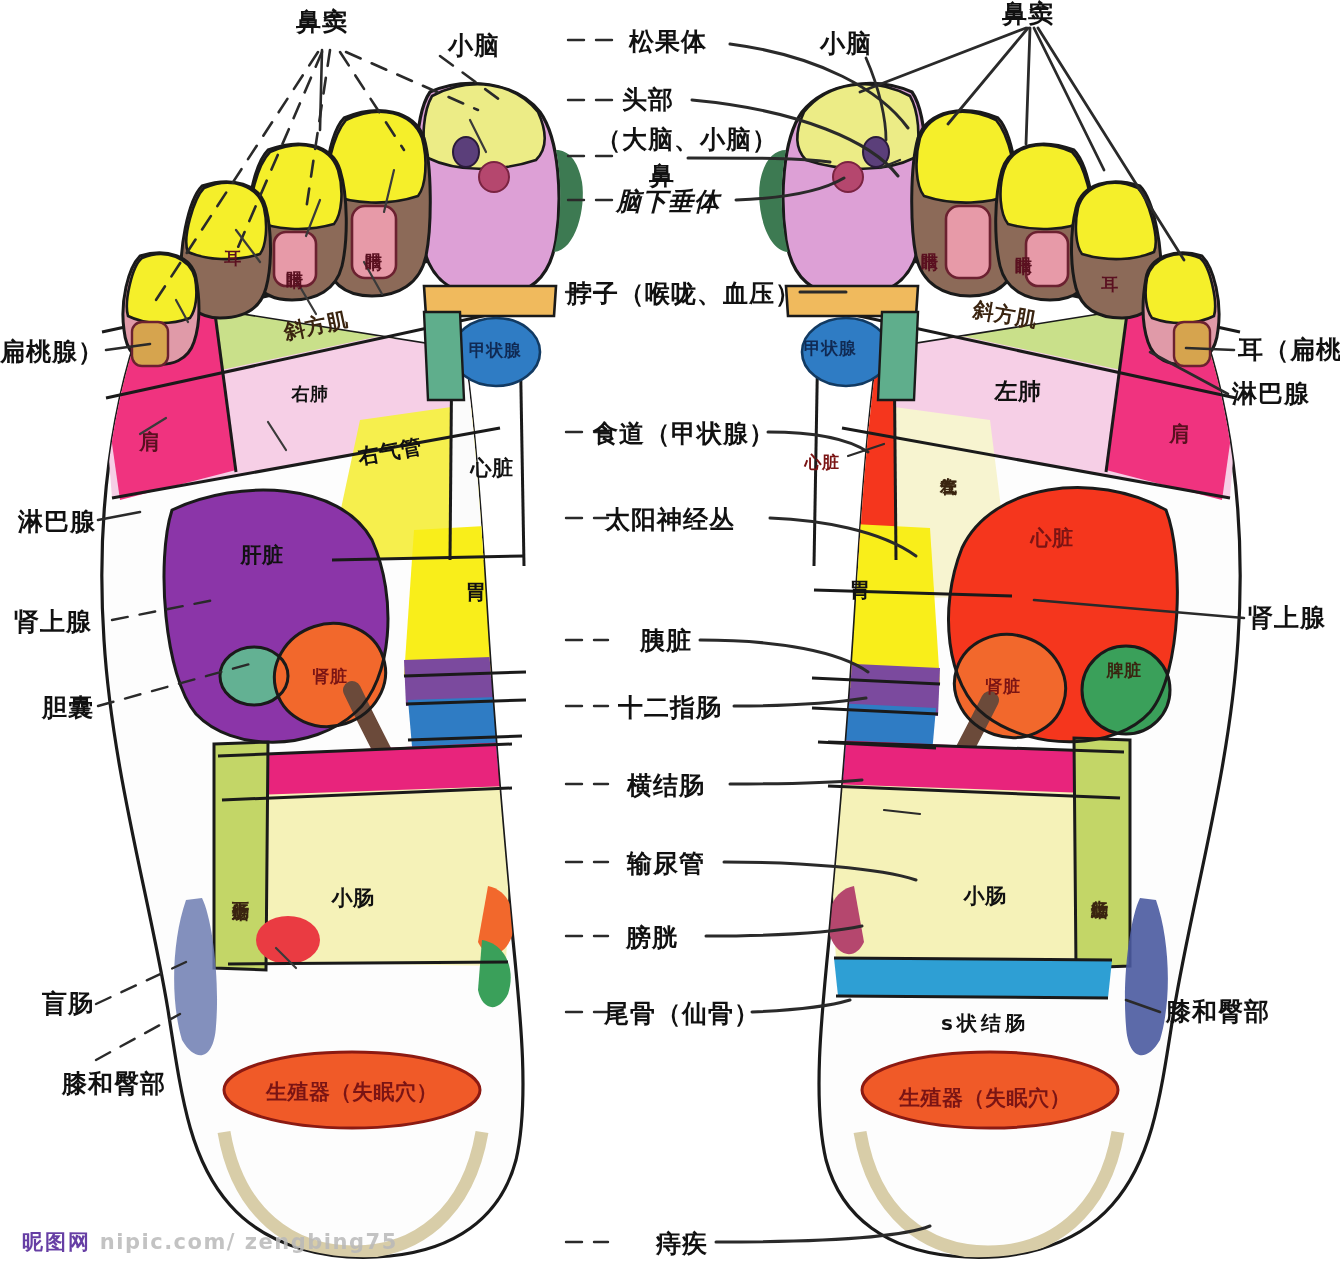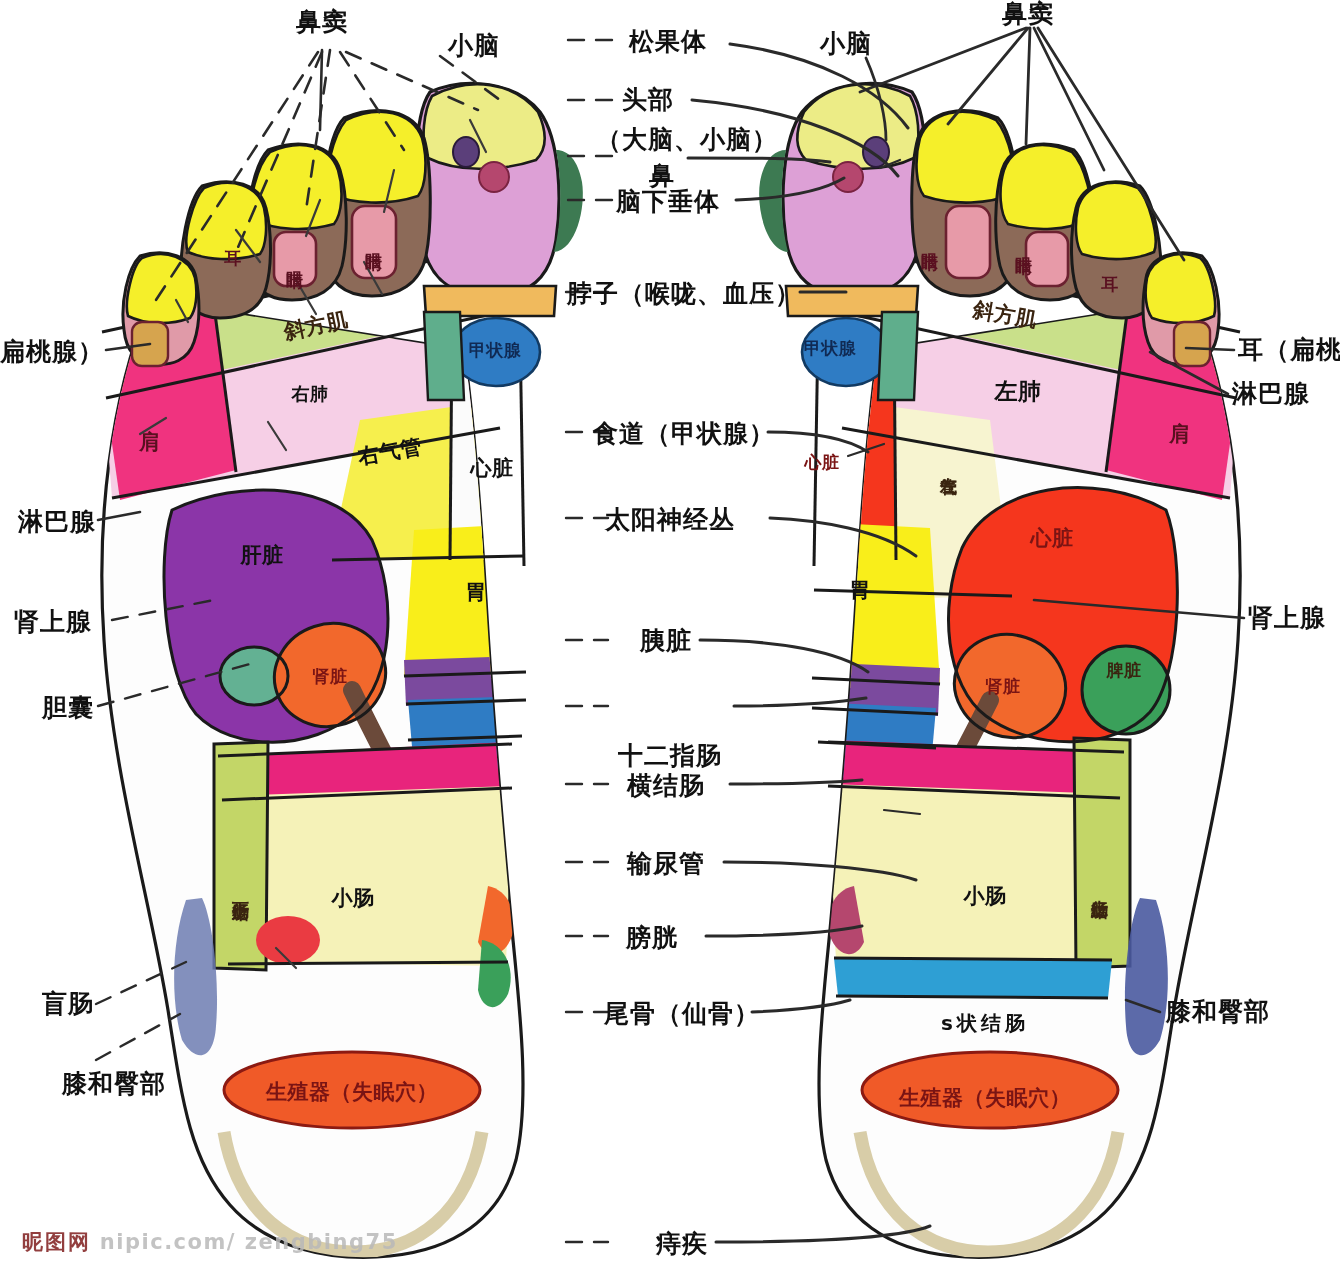--- a/index.html
+++ b/index.html
@@ -27,21 +27,21 @@
   .ctr{transform:translate(-50%,-50%);}
   .rt{transform:translate(-100%,-50%);}
   .lf{transform:translate(0,-50%);}
 
   #watermark{
     position:absolute;left:22px;top:1228px;
     font-family:"DejaVu Sans","Liberation Sans",sans-serif;
     font-size:21px;font-weight:700;color:#b9b9b9;letter-spacing:1.5px;
     opacity:.85;white-space:nowrap;
   }
-  #watermark .wm-cn{color:#7f1d1d;letter-spacing:2px;font-family:Liberation Mono, monospace;}
+  #watermark .wm-cn{color:#4c1d95;letter-spacing:2px;font-family:Liberation Mono, monospace;}
 </style>
 </head>
 <body>
 
 <div id="stage">
 
 <svg id="chartsvg" viewBox="0 0 1340 1280">
   <defs>
     <clipPath id="clipL">
           <path d="M150,300 C110,400 96,520 104,640 C112,770 150,900 168,1010
@@ -384,26 +384,26 @@
 
 <div class="lbl lbl-outer ctr" style="left:322px;top:22px;">鼻窦</div>
 <div class="lbl lbl-outer ctr" style="left:474px;top:46px;">小脑</div>
 <div class="lbl lbl-outer ctr" style="left:846px;top:44px;">小脑</div>
 <div class="lbl lbl-outer ctr" style="left:1028px;top:14px;">鼻窦</div>
 
 <div class="lbl lbl-center ctr" style="left:668px;top:42px;">松果体</div>
 <div class="lbl lbl-center ctr" style="left:648px;top:100px;">头部</div>
 <div class="lbl lbl-center ctr" style="left:674px;top:140px;margin-left:13px;">（大脑、小脑）</div>
 <div class="lbl lbl-center ctr" style="left:662px;top:176px;">鼻</div>
-<div class="lbl lbl-center ctr" style="left:668px;top:202px;">脑下垂体</div>
+<div class="lbl lbl-center ctr" style="left:668px;top:202px;font-style:italic;">脑下垂体</div>
 <div class="lbl lbl-center ctr" style="left:684px;top:294px;">脖子（喉咙、血压）</div>
 <div class="lbl lbl-center ctr" style="left:684px;top:434px;">食道（甲状腺）</div>
 <div class="lbl lbl-center ctr" style="left:670px;top:520px;">太阳神经丛</div>
 <div class="lbl lbl-center ctr" style="left:666px;top:641px;">胰脏</div>
-<div class="lbl lbl-center ctr" style="left:670px;top:708px;margin-top:48px;">十二指肠</div>
+<div class="lbl lbl-center ctr" style="left:670px;top:708px;">十二指肠</div>
 <div class="lbl lbl-center ctr" style="left:666px;top:786px;">横结肠</div>
 <div class="lbl lbl-center ctr" style="left:666px;top:864px;">输尿管</div>
 <div class="lbl lbl-center ctr" style="left:652px;top:938px;">膀胱</div>
 <div class="lbl lbl-center ctr" style="left:682px;top:1014px;">尾骨（仙骨）</div>
 <div class="lbl lbl-center ctr" style="left:666px;top:1244px;margin-left:16px;">痔疾</div>
 
 <div class="lbl lbl-outer rt" style="left:104px;top:352px;">耳（扁桃腺）</div>
 <div class="lbl lbl-outer rt" style="left:96px;top:522px;">淋巴腺</div>
 <div class="lbl lbl-outer rt" style="left:92px;top:622px;">肾上腺</div>
 <div class="lbl lbl-outer rt" style="left:94px;top:708px;">胆囊</div>

